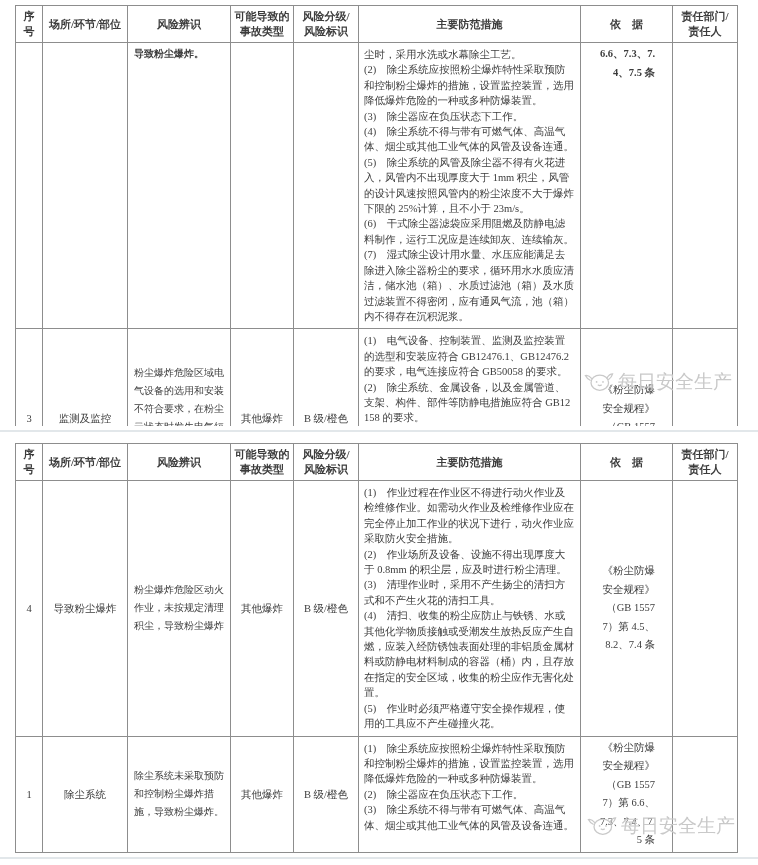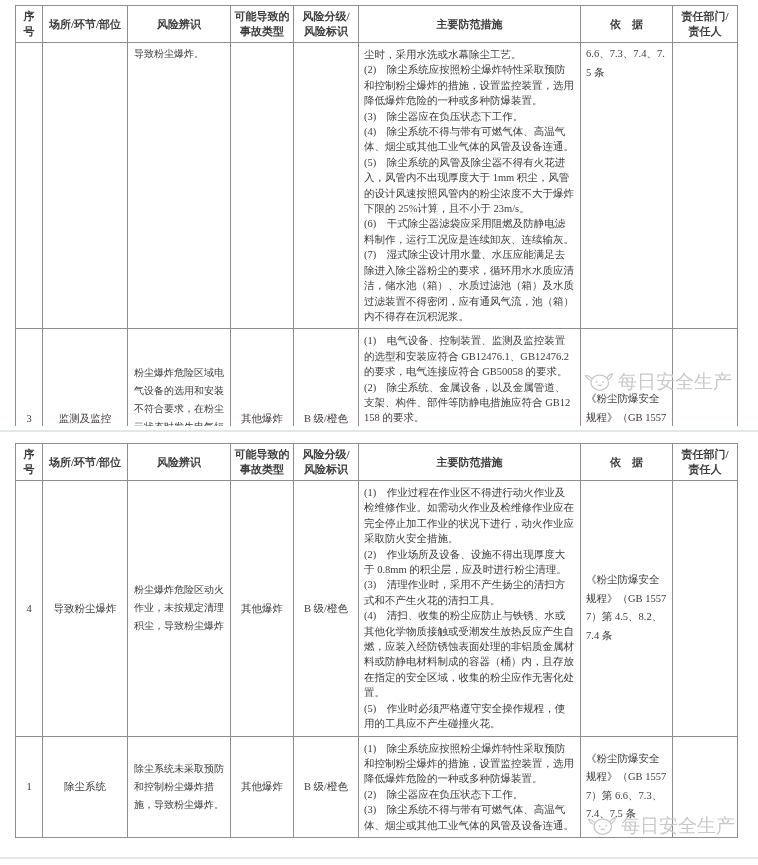--- a/index.html
+++ b/index.html
@@ -39,22 +39,22 @@
   tr.hdr { height:28px; }
   tr.rowA { height:267px; }
   tr.rowB { height:30px; }
   tr.sect { height:28px; }
   td.risk { text-align:left; padding:2px 6px; font-size:10px; line-height:18px; }
   td.meas {
     text-align:left; vertical-align:top;
     white-space:pre-line;
     line-height:15.4px; padding:4px 5px;
   }
-  td.basis { text-align:left; padding:2px 5px; line-height:18.5px; }
-  td.vtop { vertical-align:top; }
+  td.basis { text-align:right; padding:2px 17px; line-height:18.5px; }
+  td.vtop { vertical-align:top;font-weight:bold; }
   td.section-cell { text-align:left; padding-left:20px; font-size:10.5px; }
   .divider { position:absolute; left:0; width:758px; height:2px; background:#e2e7ea; }
   #divider-mid { top:430px; }
   #divider-bottom { top:857px; }
   .watermark {
     position:absolute;
     display:flex; align-items:center; gap:3px;
     color:#c9c9c9;
     font-size:19px;
     font-family:Liberation Sans, sans-serif;

